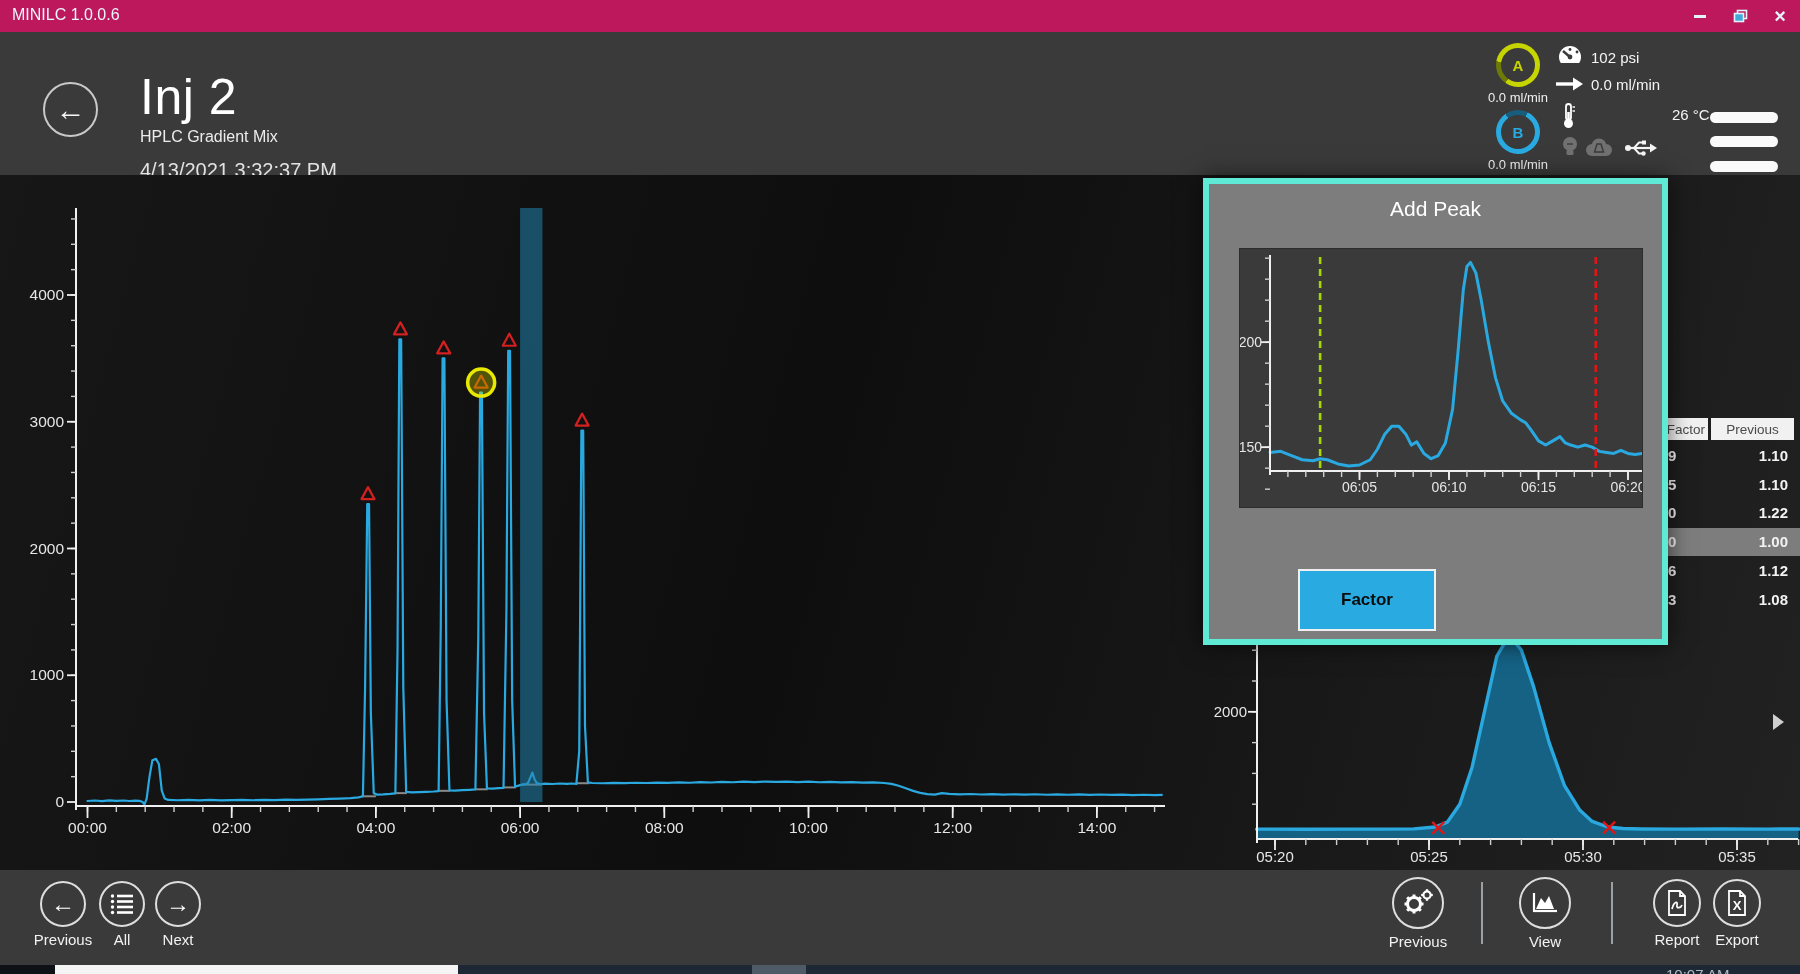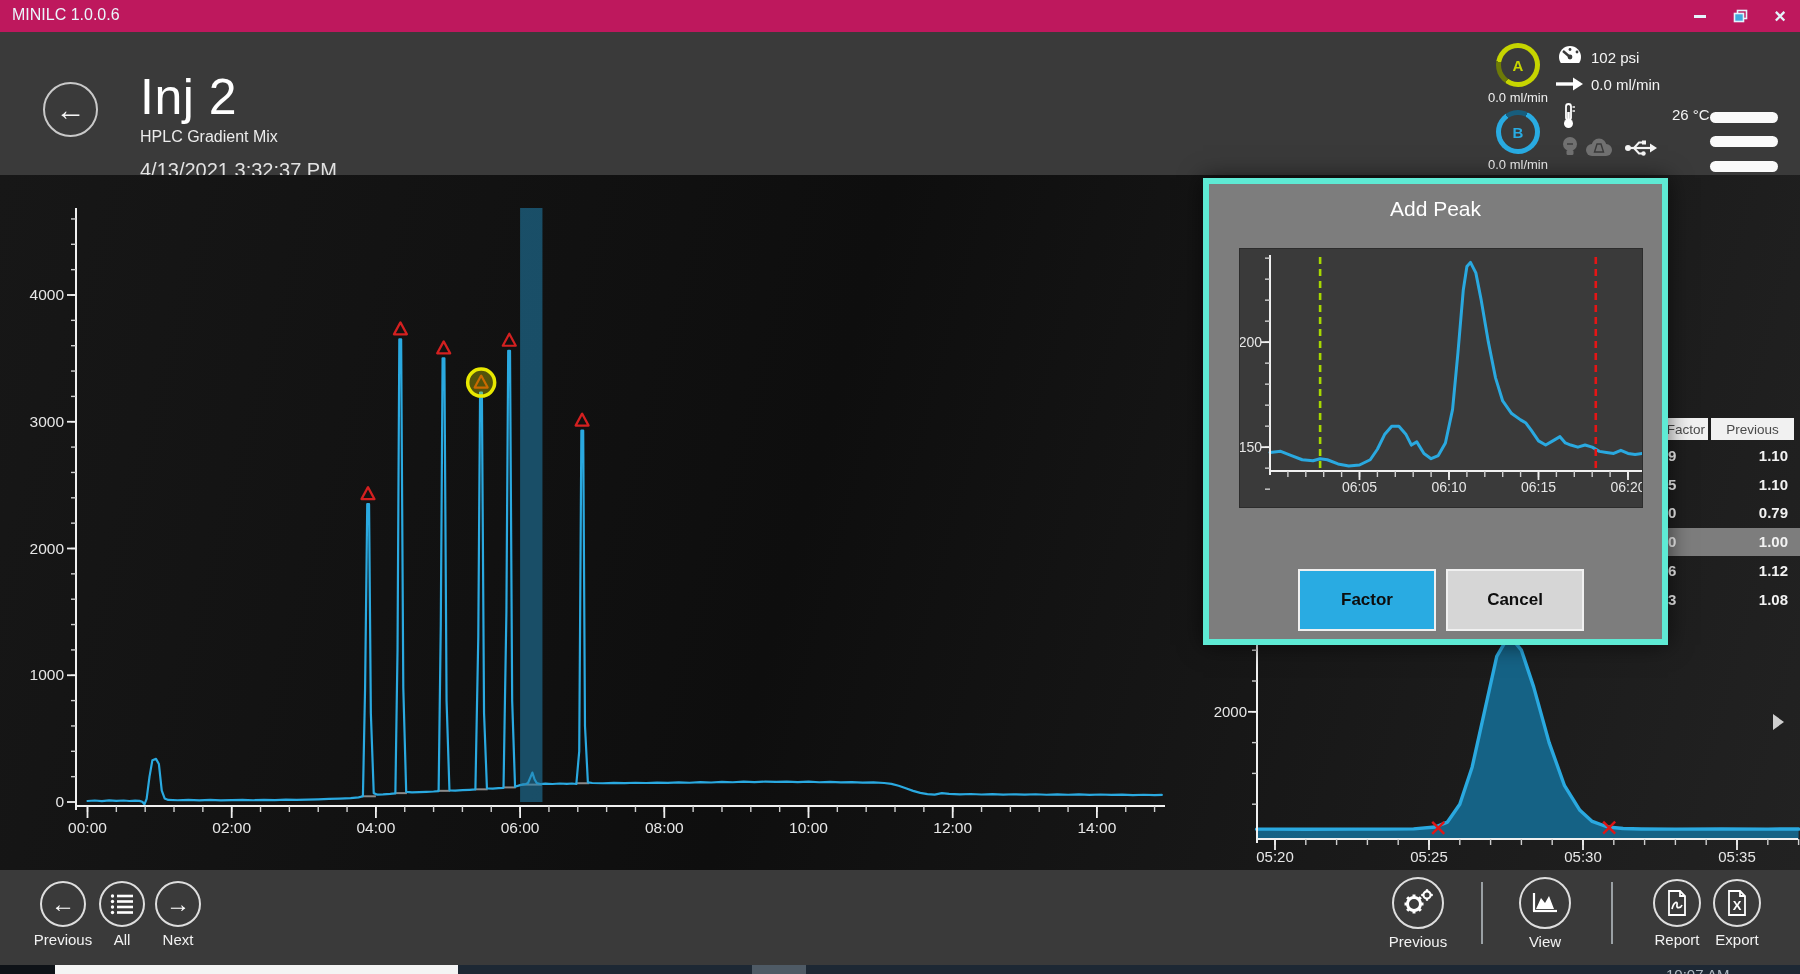--- a/index.html
+++ b/index.html
@@ -325,21 +325,21 @@
         <div class="rt-row" style="top: 267px;">
           <span class="c1">9</span>
           <span class="c2">1.10</span>
         </div>
         <div class="rt-row" style="top: 295.7px;">
           <span class="c1">5</span>
           <span class="c2">1.10</span>
         </div>
         <div class="rt-row" style="top: 324.4px;">
           <span class="c1">0</span>
-          <span class="c2">0.79</span>
+          <span class="c2">1.22</span>
         </div>
         <div class="rt-row sel" style="top: 353.1px;">
           <span class="c1">0</span>
           <span class="c2">1.00</span>
         </div>
         <div class="rt-row" style="top: 381.8px;">
           <span class="c1">6</span>
           <span class="c2">1.12</span>
         </div>
         <div class="rt-row" style="top: 410.5px;">
@@ -411,21 +411,20 @@
           <line x1="25" y1="9.159999999999968" x2="30" y2="9.159999999999968" stroke="#cfcfcf" stroke-width="1.4"></line>
           <line x1="21" y1="198.16" x2="30" y2="198.16" stroke="#f0f0f0" stroke-width="1.8"></line>
           <text x="22" y="203.16" text-anchor="end" font-size="14" fill="#e6e6e6">150</text>
           <line x1="21" y1="93.15999999999998" x2="30" y2="93.15999999999998" stroke="#f0f0f0" stroke-width="1.8"></line>
           <text x="22" y="98.15999999999998" text-anchor="end" font-size="14" fill="#e6e6e6">200</text>
           <line x1="80.1200000000002" y1="8" x2="80.1200000000002" y2="220" stroke="#a6d800" stroke-width="2.6" stroke-dasharray="7 5"></line>
           <line x1="355.77999999999975" y1="8" x2="355.77999999999975" y2="220" stroke="#e51515" stroke-width="2.6" stroke-dasharray="7 5"></line>
         </svg>
     </div>
     <div class="dbtn accept">Factor</div>
-    <div class="dbtn cancel">Cancel</div>
   </div>
 
   <div class="toolbar">
     <div class="tbtn" style="left:28px;top:11px;width:70px">
       <div class="tcircle" style="width:46px;height:46px">
           <span class="arrowglyph">←</span>
         </div>
       <div class="tlabel">Previous</div>
     </div>
     <div class="tbtn" style="left:92px;top:11px;width:60px">

